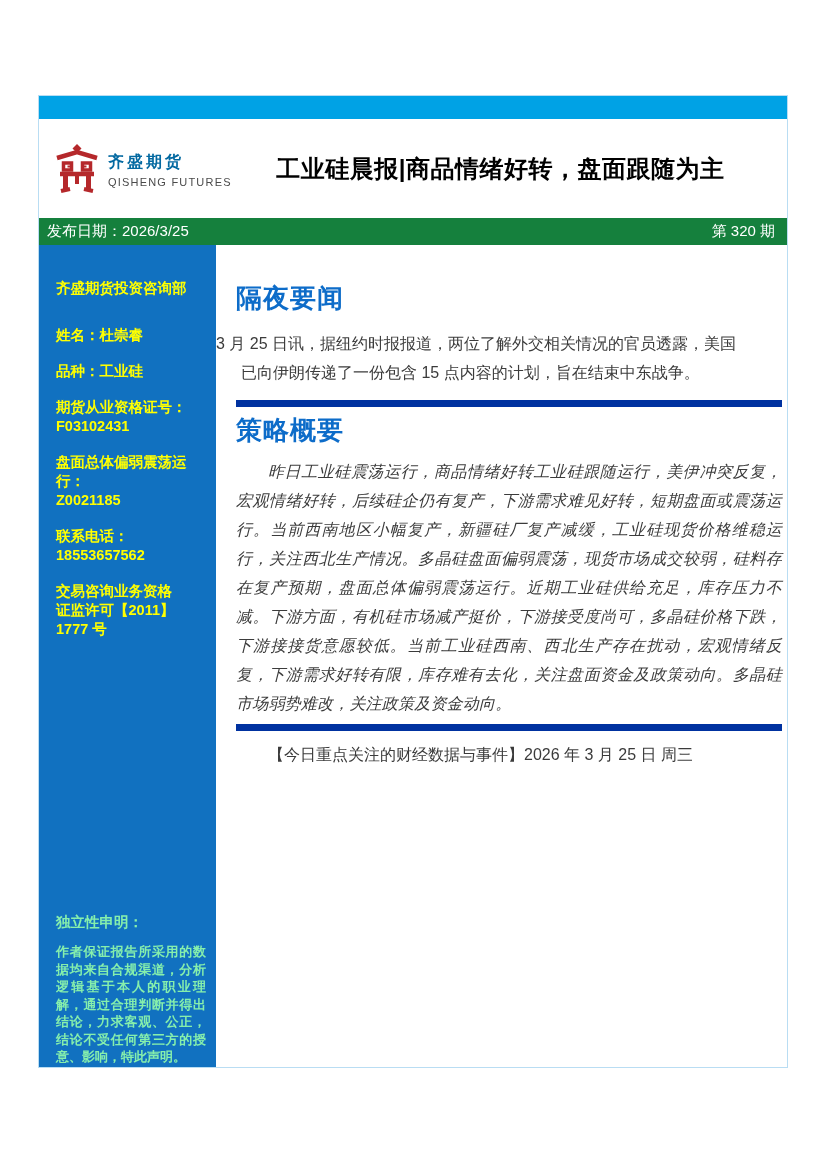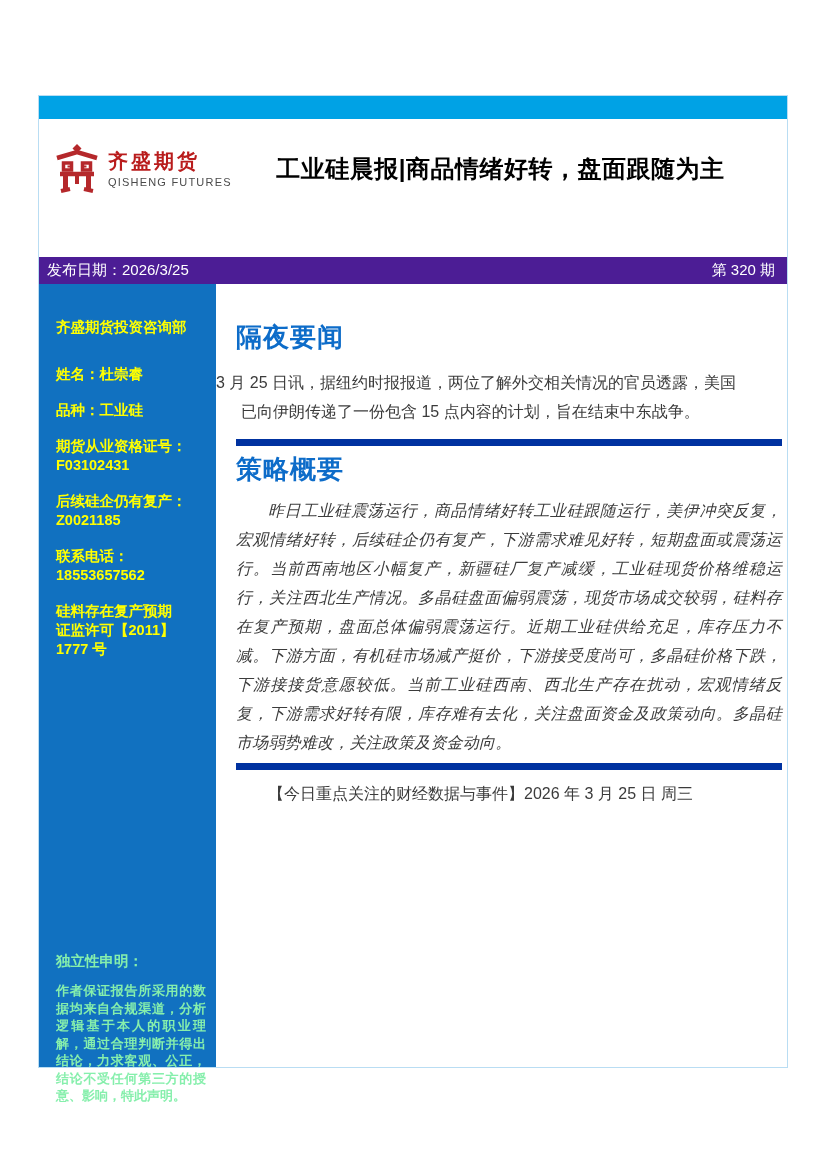--- a/index.html
+++ b/index.html
@@ -17,40 +17,39 @@
   .top-band { height: 23px; background: #00a2e5; flex: 0 0 auto; }
 
   .header {
     height: 99px; background: #ffffff; flex: 0 0 auto;
     display: flex; align-items: center;
   }
   .logo { display: flex; align-items: center; margin-left: 14px; flex: 0 0 auto; }
   .logo-mark { width: 48px; height: 53px; flex: 0 0 auto; }
   .logo-text { margin-left: 7px; }
   .logo-cn {
-    font-size: 20px; font-weight: bold; color: #b91c1c;
+    font-size: 16px; font-weight: bold; color: #0369a1;
     letter-spacing: 3px; line-height: 27px; white-space: nowrap;
   }
   .logo-en {
     font-size: 11px; font-weight: normal; color: #4a4a4a;
     letter-spacing: 1.2px; line-height: 14px; white-space: nowrap;
   }
   .report-title {
     flex: 1 1 auto; text-align: center;
     font-size: 24px; font-weight: bold; color: #000000;
     letter-spacing: 0.5px; white-space: nowrap;
     padding-right: 18px;
   }
 
   .date-bar {
-    height: 27px; background: #4c1d95; flex: 0 0 auto;
+    height: 27px; background: #15803d; flex: 0 0 auto;
     display: flex; align-items: center; justify-content: space-between;
     color: #ffffff; font-size: 15px;
     padding: 0 12px 0 8px;
-    margin-top: 39px;
   }
 
   .body-row { flex: 1 1 auto; display: flex; min-height: 0; }
 
   .sidebar {
     width: 177px; flex: 0 0 auto; background: #1171c0;
     position: relative;
     padding: 34px 10px 0 17px;
     color: #ffff00; font-weight: bold; font-size: 14.5px; line-height: 19px;
   }
@@ -142,28 +141,28 @@
         <span class="sb-line">姓名：杜崇睿</span>
       </div>
       <div class="sb-item">
         <span class="sb-line">品种：工业硅</span>
       </div>
       <div class="sb-item">
         <span class="sb-line">期货从业资格证号：</span>
         <span class="sb-line">F03102431</span>
       </div>
       <div class="sb-item">
-        <span class="sb-line">后续硅企仍有复产：</span>
+        <span class="sb-line">盘面总体偏弱震荡运行：</span>
         <span class="sb-line">Z0021185</span>
       </div>
       <div class="sb-item">
         <span class="sb-line">联系电话：18553657562</span>
       </div>
       <div class="sb-item">
-        <span class="sb-line">硅料存在复产预期</span>
+        <span class="sb-line">交易咨询业务资格</span>
         <span class="sb-line">证监许可【2011】1777 号</span>
       </div>
 
       <div class="sb-disclaimer">
         <div class="sb-disclaimer-title">独立性申明：</div>
         <div class="sb-disclaimer-body">作者保证报告所采用的数据均来自合规渠道，分析逻辑基于本人的职业理解，通过合理判断并得出结论，力求客观、公正，结论不受任何第三方的授意、影响，特此声明。</div>
       </div>
     </div>
 
     <div class="main">

